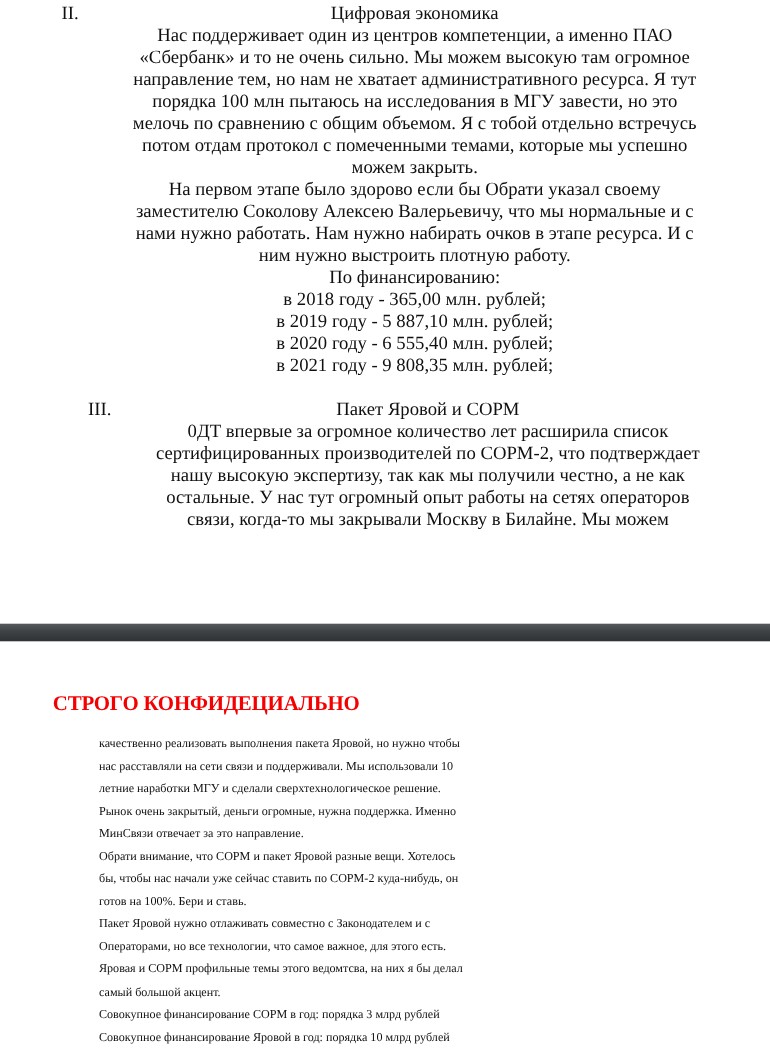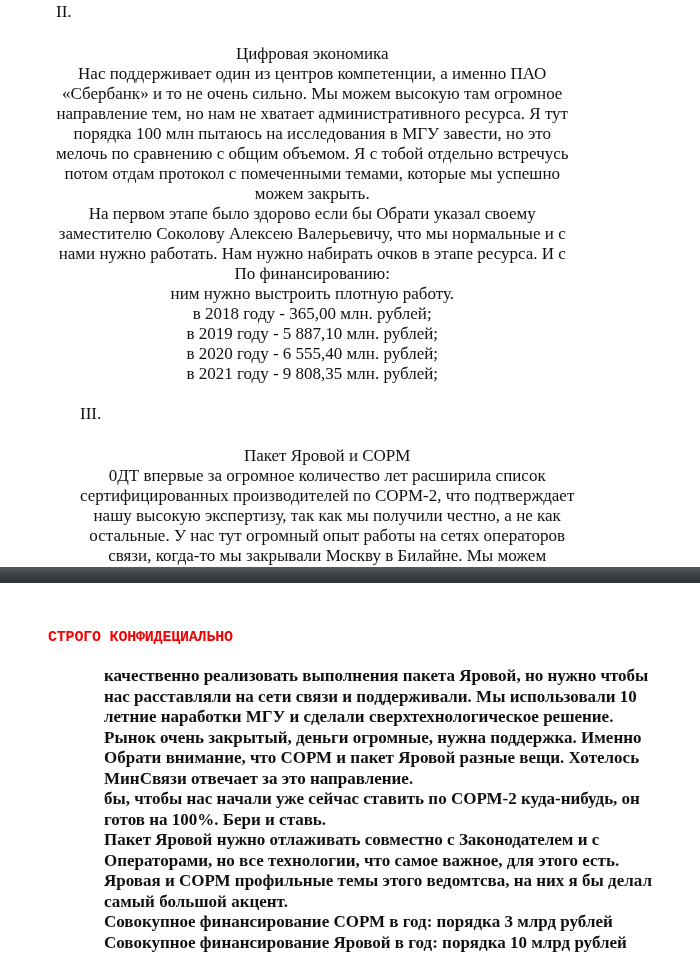--- a/index.html
+++ b/index.html
@@ -18,21 +18,20 @@
   
   .page1 {
     position: absolute;
     top: 2px;
     left: 56px;
     width: 600px;
   }
   .section {
     display: flex;
     align-items: flex-start;
-    flex-direction: column;
   }
   .section.gap-before {
     margin-top: 20px;
     margin-left: 24px;
   }
   .numeral {
     flex: 0 0 42px;
     width: 42px;
     font-size: 17px;
     line-height: 20px;
@@ -57,35 +56,34 @@
     background: linear-gradient(to bottom,
       var(--sep-top, #565a5d) 0%,
       var(--sep-mid, #3e4245) 45%,
       var(--sep-bottom, #2e3235) 100%);
   }
   
   .stamp {
     position: absolute;
     top: 629px;
     left: 48px;
-    font-family: Liberation Mono, monospace;
+    font-family: Liberation Serif, serif;
     font-weight: bold;
-    font-size: 15px;
+    font-size: 19px;
     letter-spacing: -0.2px;
     color: var(--stamp-red, #f40000);
     white-space: pre;
   }
   .page2-body {
     position: absolute;
     top: 666px;
-    left: 104px;
+    left: 90px;
     width: 580px;
-    font-size: 17px;
+    font-size: 11px;
     line-height: 20.5px;
-    font-weight: bold;
   }
 </style>
 </head>
 <body>
 
 <div class="page1">
 
   <div class="section">
     <div class="numeral">II.</div>
     <div class="sec-body">
@@ -93,22 +91,22 @@
         <div class="line">Нас поддерживает один из центров компетенции, а именно ПАО</div>
         <div class="line">«Сбербанк» и то не очень сильно. Мы можем высокую там огромное</div>
         <div class="line">направление тем, но нам не хватает административного ресурса. Я тут</div>
         <div class="line">порядка 100 млн пытаюсь на исследования в МГУ завести, но это</div>
         <div class="line">мелочь по сравнению с общим объемом. Я с тобой отдельно встречусь</div>
         <div class="line">потом отдам протокол с помеченными темами, которые мы успешно</div>
         <div class="line">можем закрыть.</div>
         <div class="line">На первом этапе было здорово если бы Обрати указал своему</div>
         <div class="line">заместителю Соколову Алексею Валерьевичу, что мы нормальные и с</div>
         <div class="line">нами нужно работать. Нам нужно набирать очков в этапе ресурса. И с</div>
+        <div class="line">ним нужно выстроить плотную работу.</div>
         <div class="line">По финансированию:</div>
-        <div class="line">ним нужно выстроить плотную работу.</div>
         <div class="line">в 2018 году - 365,00 млн. рублей;</div>
         <div class="line">в 2019 году - 5 887,10 млн. рублей;</div>
         <div class="line">в 2020 году - 6 555,40 млн. рублей;</div>
         <div class="line">в 2021 году - 9 808,35 млн. рублей;</div>
       </div>
   </div>
 
   <div class="section gap-before">
     <div class="numeral">III.</div>
     <div class="sec-body">
@@ -125,22 +123,22 @@
 
 <div class="separator"></div>
 
 <div class="stamp">СТРОГО КОНФИДЕЦИАЛЬНО</div>
 
 <div class="page2-body">
     <div class="line">качественно реализовать выполнения пакета Яровой, но нужно чтобы</div>
     <div class="line">нас расставляли на сети связи и поддерживали. Мы использовали 10</div>
     <div class="line">летние наработки МГУ и сделали сверхтехнологическое решение.</div>
     <div class="line">Рынок очень закрытый, деньги огромные, нужна поддержка. Именно</div>
+    <div class="line">МинСвязи отвечает за это направление.</div>
     <div class="line">Обрати внимание, что СОРМ и пакет Яровой разные вещи. Хотелось</div>
-    <div class="line">МинСвязи отвечает за это направление.</div>
     <div class="line">бы, чтобы нас начали уже сейчас ставить по СОРМ-2 куда-нибудь, он</div>
     <div class="line">готов на 100%. Бери и ставь.</div>
     <div class="line">Пакет Яровой нужно отлаживать совместно с Законодателем и с</div>
     <div class="line">Операторами, но все технологии, что самое важное, для этого есть.</div>
     <div class="line">Яровая и СОРМ профильные темы этого ведомтсва, на них я бы делал</div>
     <div class="line">самый большой акцент.</div>
     <div class="line">Совокупное финансирование СОРМ в год: порядка 3 млрд рублей</div>
     <div class="line">Совокупное финансирование Яровой в год: порядка 10 млрд рублей</div>
   </div>
 

